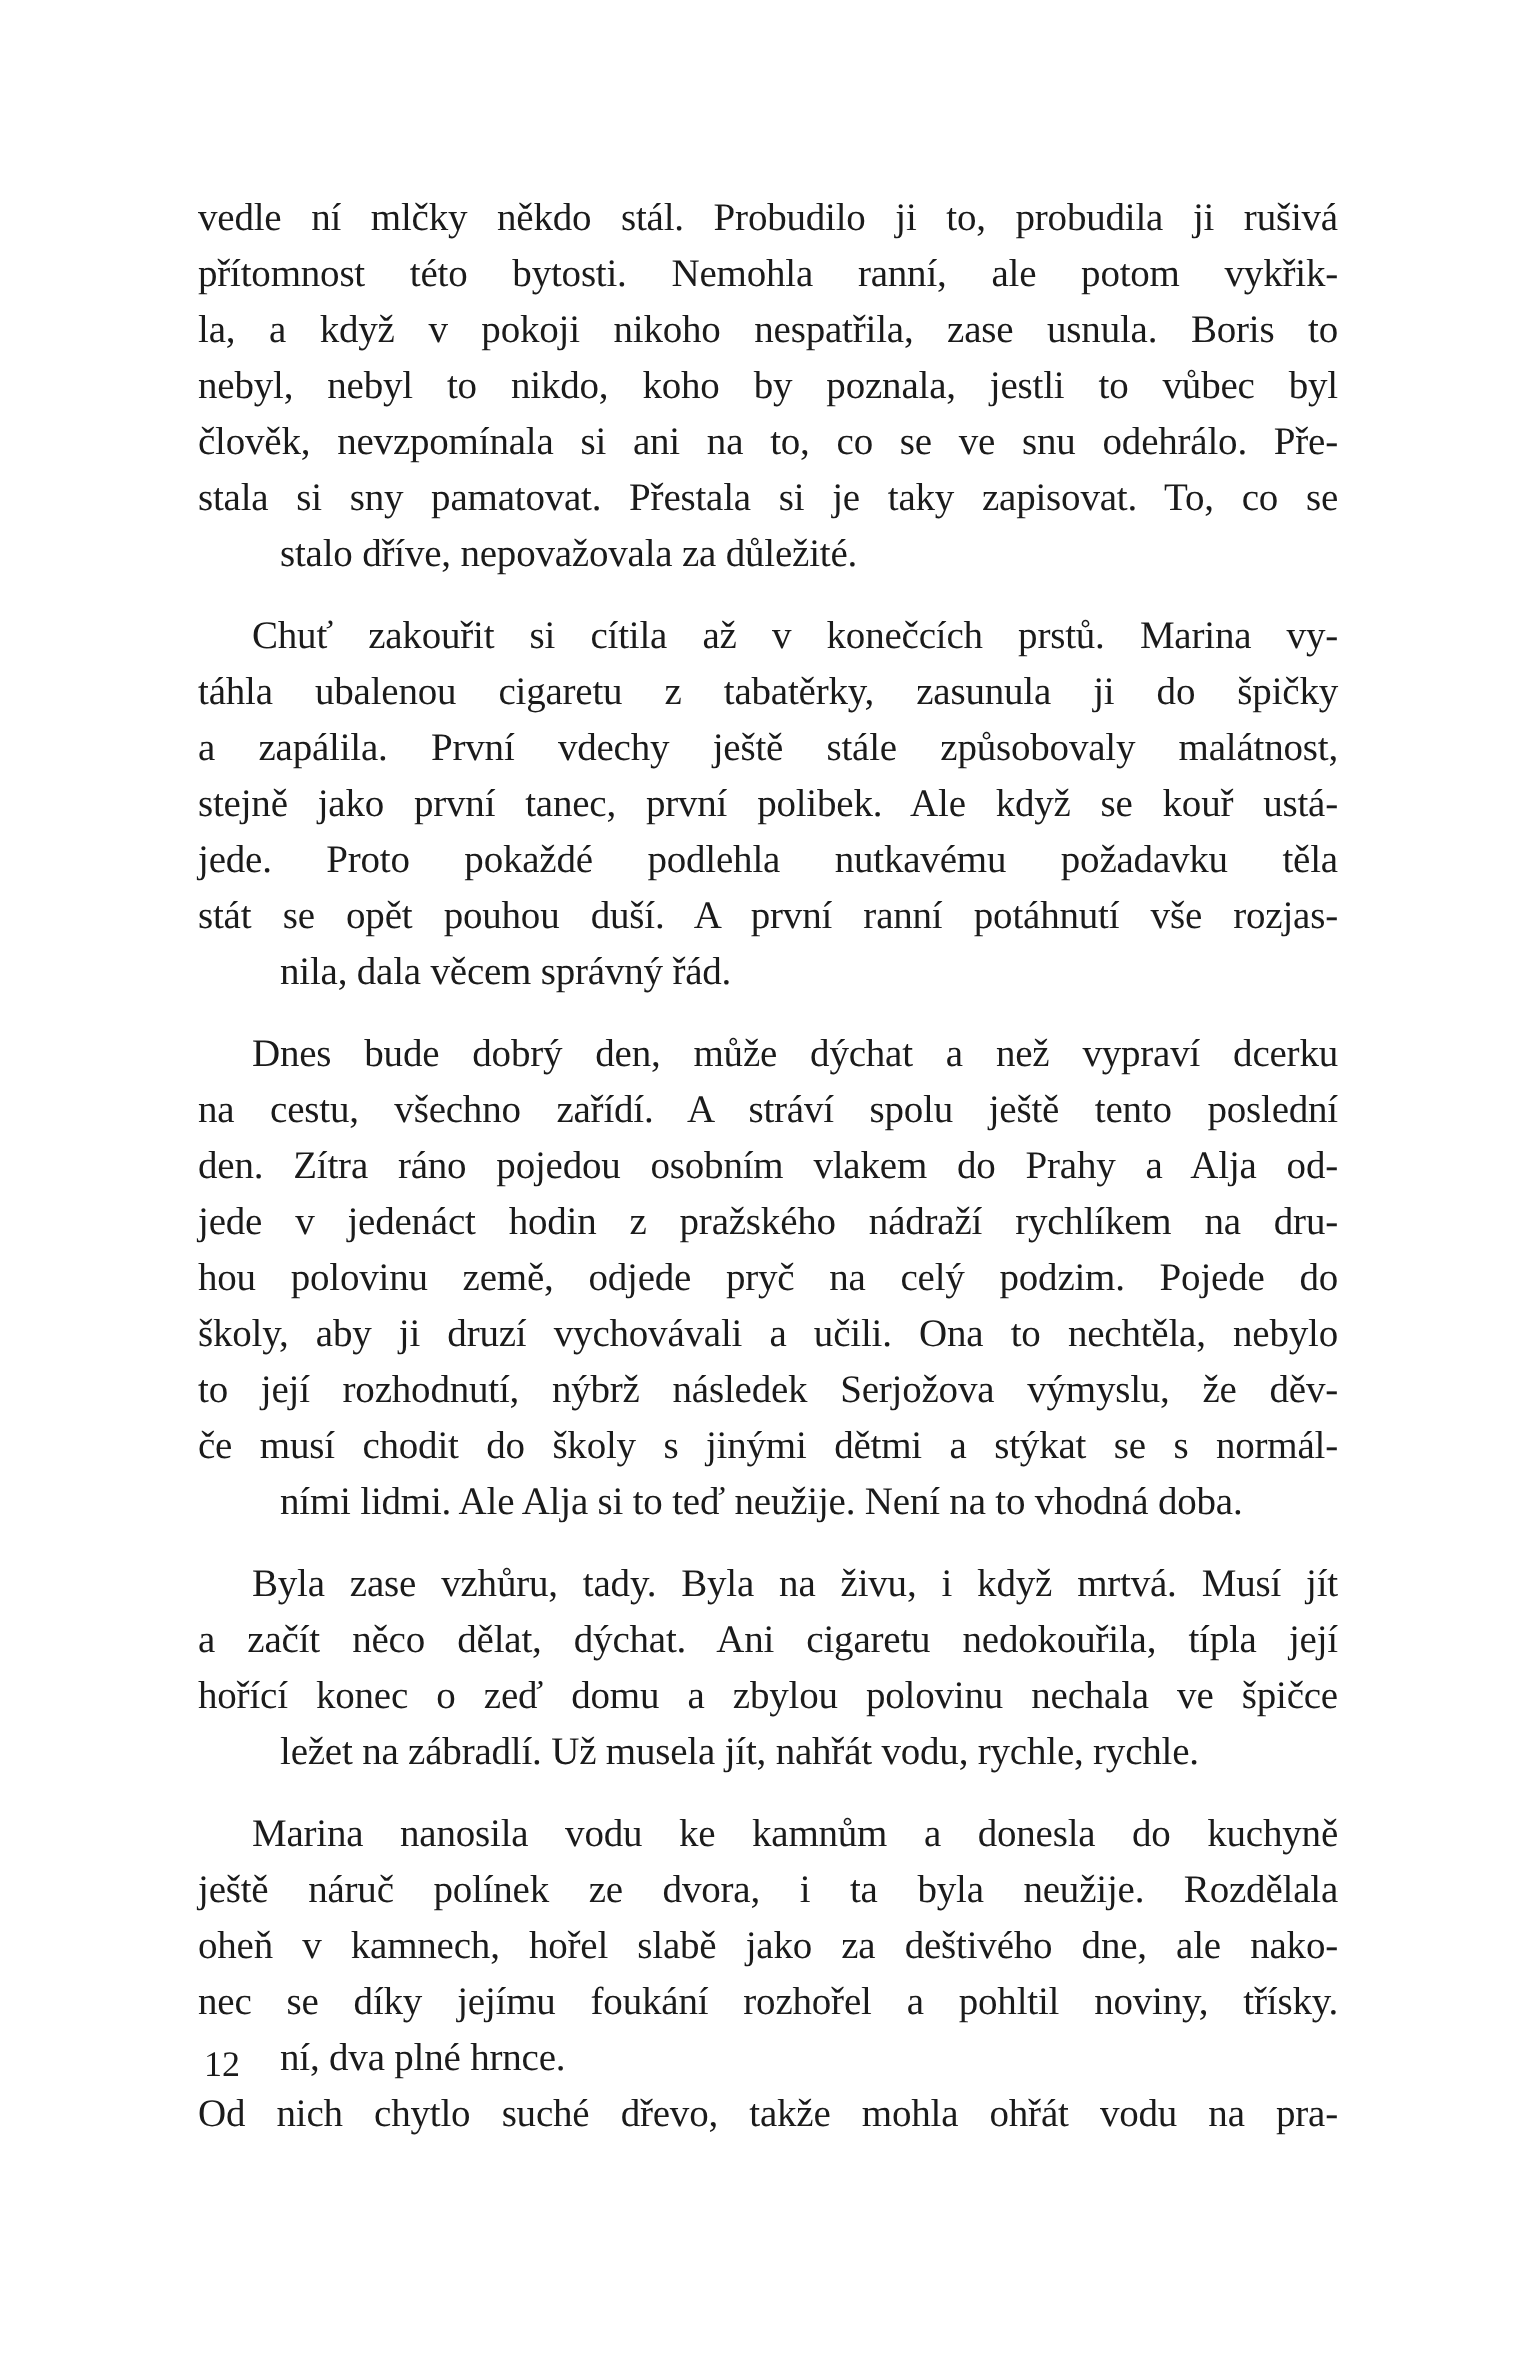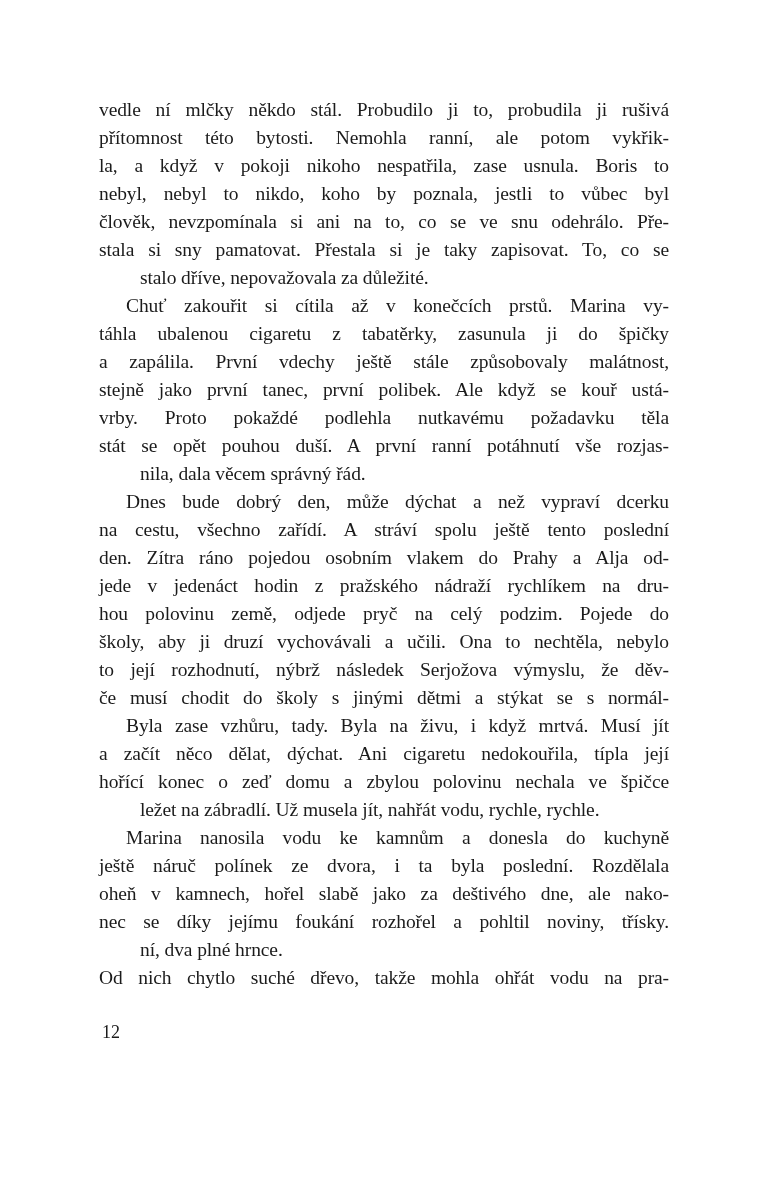--- a/index.html
+++ b/index.html
@@ -36,20 +36,21 @@
     text-align: justify;
     text-align-last: justify;
     white-space: normal;
   }
   .line.last {
     text-align-last: left;
     margin-left: 41px;
   }
   .line.indent {
     padding-left: 27px;
+    margin-top: 13px;
   }
   .page-number {
     position: absolute;
     left: 102px;
     top: 1020px;
     font-size: 18px;
     line-height: 24px;
     color: #1b1b1b;
     letter-spacing: 0;
   }
@@ -69,46 +70,47 @@
       <div class="line">člověk, nevzpomínala si ani na to, co se ve snu odehrálo. Pře-</div>
       <div class="line">stala si sny pamatovat. Přestala si je taky zapisovat. To, co se</div>
       <div class="line last">stalo dříve, nepovažovala za důležité.</div>
     </div>
 
     <div class="paragraph">
       <div class="line indent">Chuť zakouřit si cítila až v konečcích prstů. Marina vy-</div>
       <div class="line">táhla ubalenou cigaretu z tabatěrky, zasunula ji do špičky</div>
       <div class="line">a zapálila. První vdechy ještě stále způsobovaly malátnost,</div>
       <div class="line">stejně jako první tanec, první polibek. Ale když se kouř ustá-</div>
-      <div class="line">vrby. Proto pokaždé podlehla nutkavému požadavku těla</div>
+      <div class="line">jede. Proto pokaždé podlehla nutkavému požadavku těla</div>
       <div class="line">stát se opět pouhou duší. A první ranní potáhnutí vše rozjas-</div>
       <div class="line last">nila, dala věcem správný řád.</div>
     </div>
 
     <div class="paragraph">
       <div class="line indent">Dnes bude dobrý den, může dýchat a než vypraví dcerku</div>
       <div class="line">na cestu, všechno zařídí. A stráví spolu ještě tento poslední</div>
       <div class="line">den. Zítra ráno pojedou osobním vlakem do Prahy a Alja od-</div>
       <div class="line">jede v jedenáct hodin z pražského nádraží rychlíkem na dru-</div>
       <div class="line">hou polovinu země, odjede pryč na celý podzim. Pojede do</div>
       <div class="line">školy, aby ji druzí vychovávali a učili. Ona to nechtěla, nebylo</div>
       <div class="line">to její rozhodnutí, nýbrž následek Serjožova výmyslu, že děv-</div>
       <div class="line">če musí chodit do školy s jinými dětmi a stýkat se s normál-</div>
+      <div class="line last">ními lidmi. Ale Alja si to teď neužije. Není na to vhodná doba.</div>
     </div>
 
     <div class="paragraph">
       <div class="line indent">Byla zase vzhůru, tady. Byla na živu, i když mrtvá. Musí jít</div>
       <div class="line">a začít něco dělat, dýchat. Ani cigaretu nedokouřila, típla její</div>
       <div class="line">hořící konec o zeď domu a zbylou polovinu nechala ve špičce</div>
       <div class="line last">ležet na zábradlí. Už musela jít, nahřát vodu, rychle, rychle.</div>
     </div>
 
     <div class="paragraph">
       <div class="line indent">Marina nanosila vodu ke kamnům a donesla do kuchyně</div>
-      <div class="line">ještě náruč polínek ze dvora, i ta byla poslední. Rozdělala</div>
+      <div class="line">ještě náruč polínek ze dvora, i ta byla neužije. Rozdělala</div>
       <div class="line">oheň v kamnech, hořel slabě jako za deštivého dne, ale nako-</div>
       <div class="line">nec se díky jejímu foukání rozhořel a pohltil noviny, třísky.</div>
       <div class="line last">ní, dva plné hrnce.</div>
       <div class="line">Od nich chytlo suché dřevo, takže mohla ohřát vodu na pra-</div>
     </div>
 
   </div>
 
   <div class="page-number">12</div>
 

